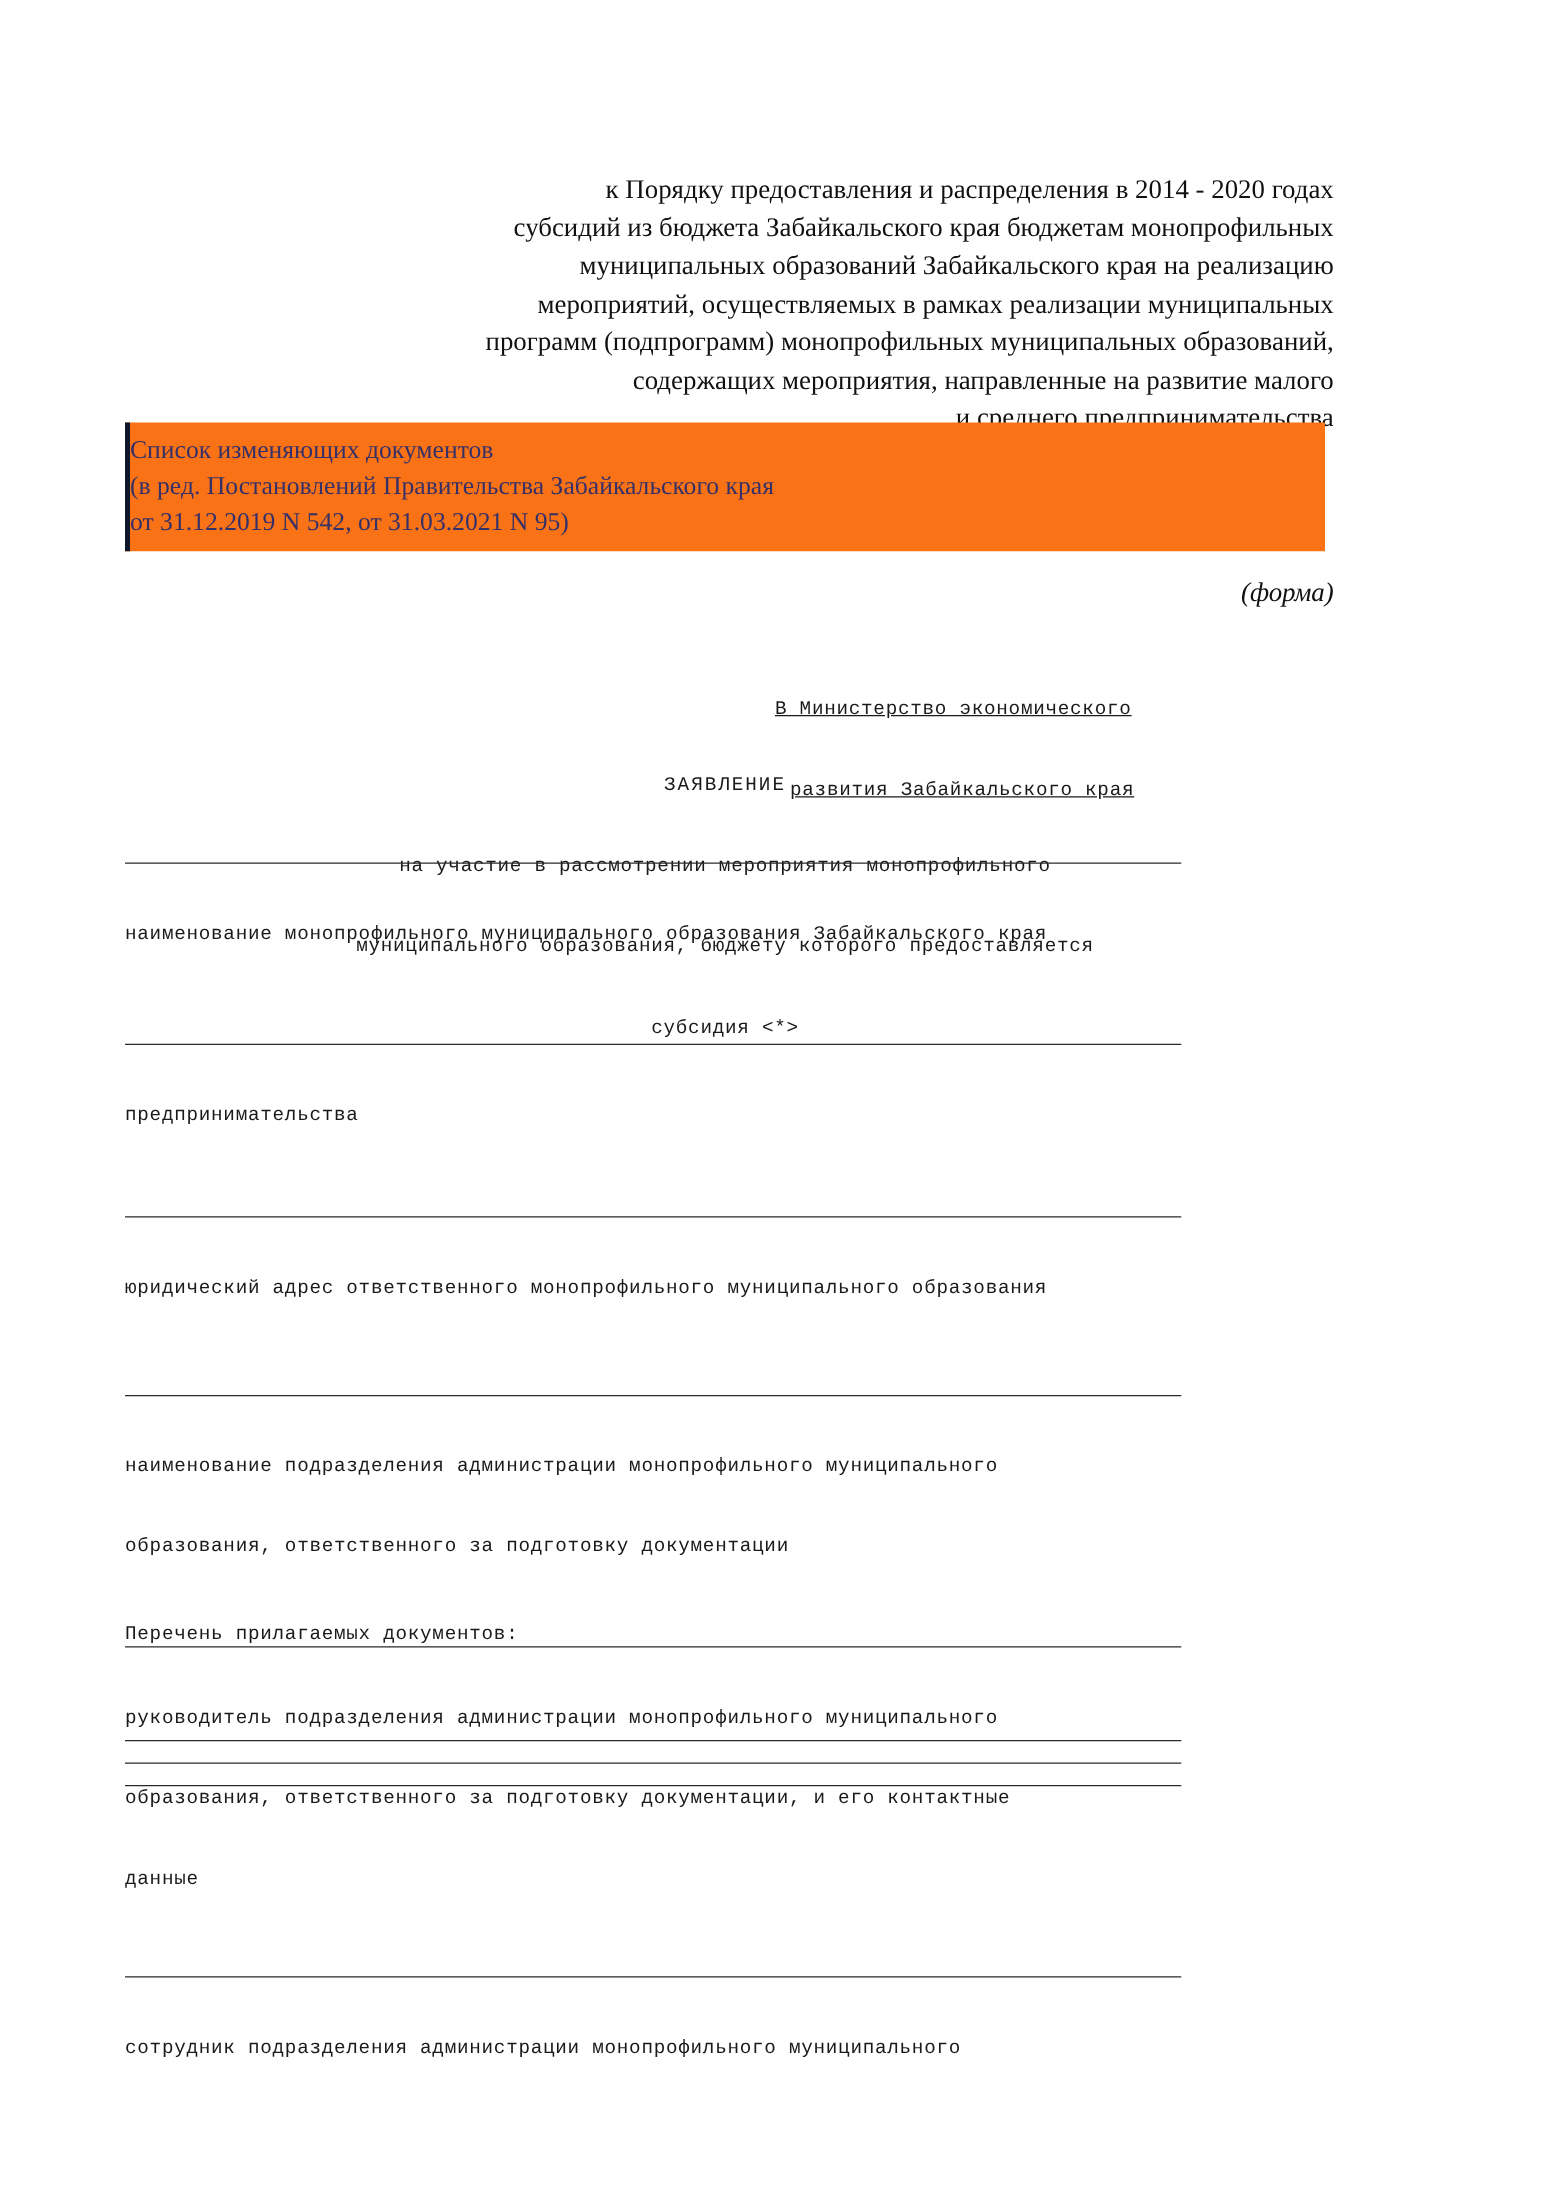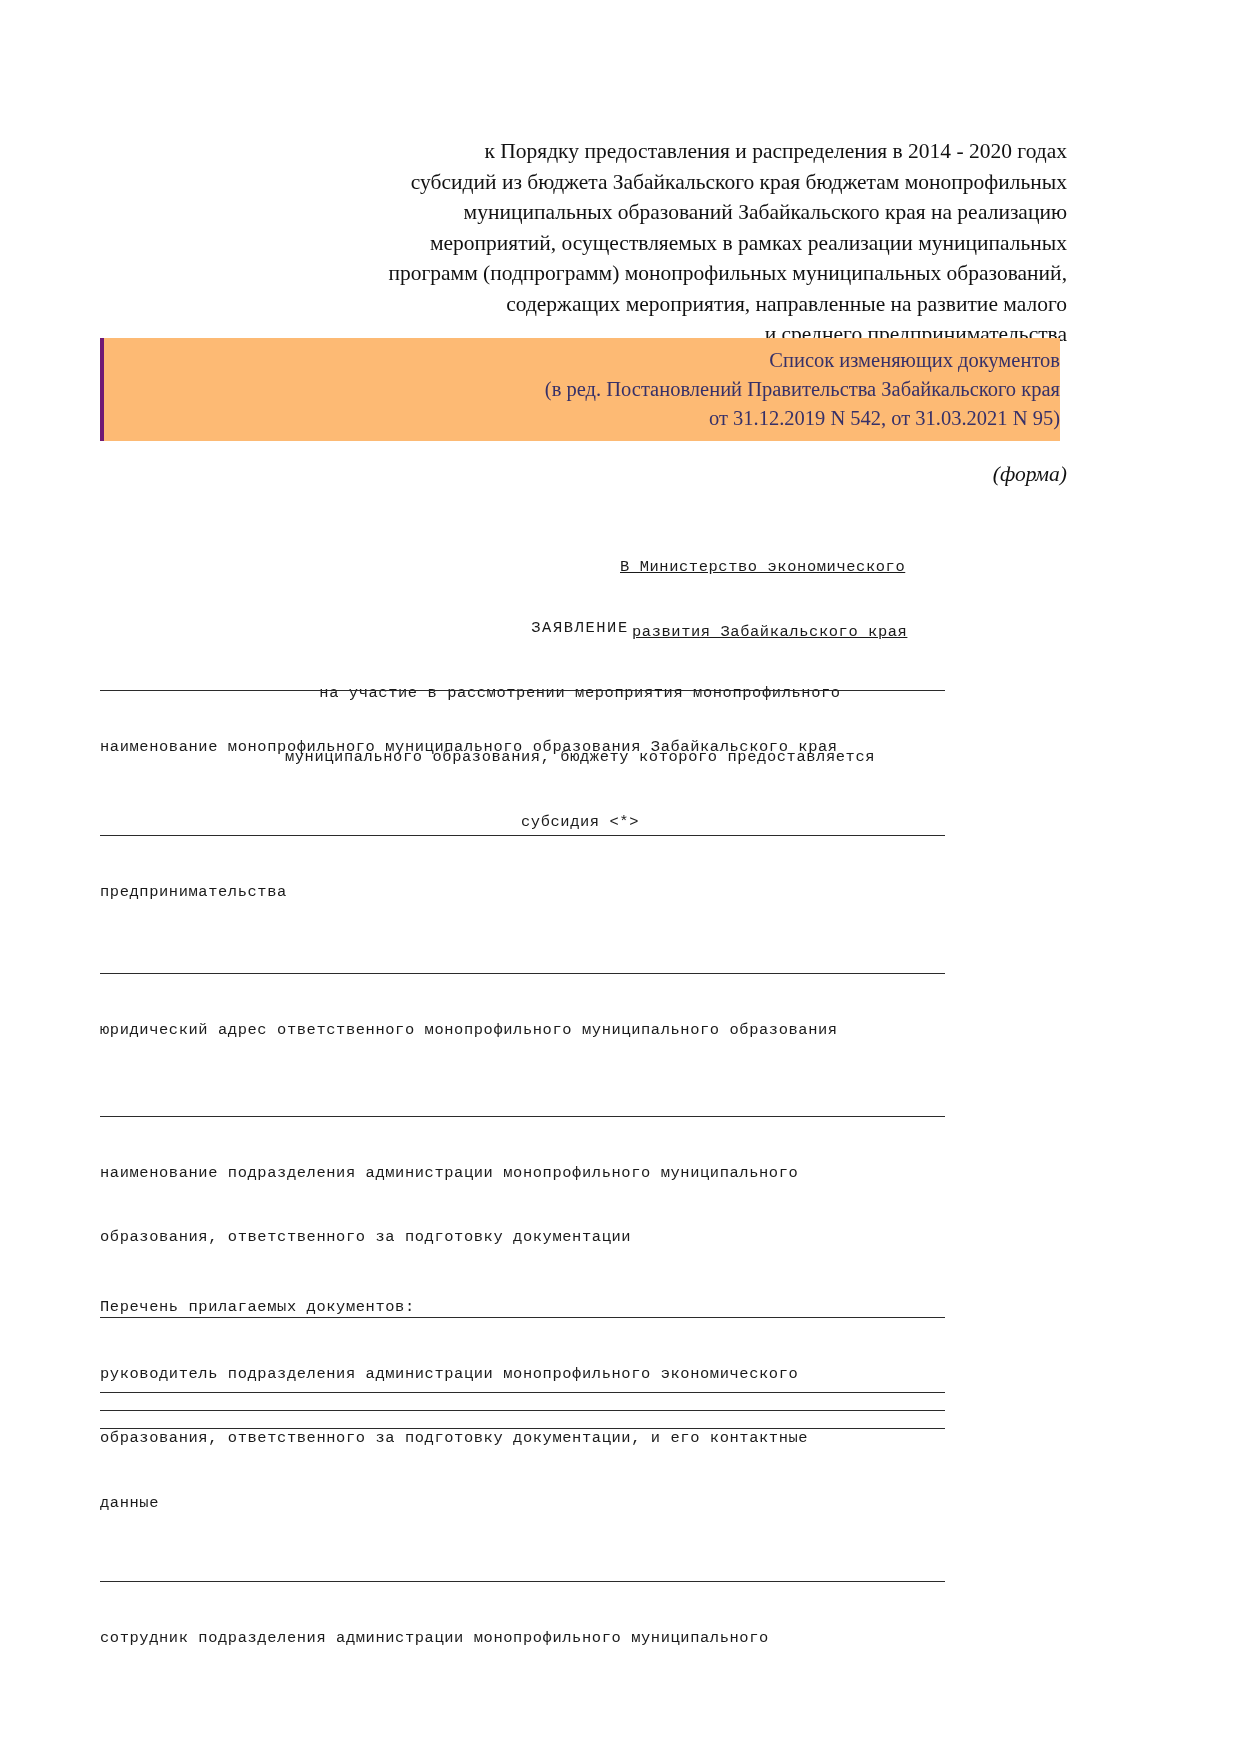--- a/index.html
+++ b/index.html
@@ -39,26 +39,26 @@
   }
   .appendix-ref .ln { display: block; white-space: nowrap; }
 
   
   .amend-box {
     position: absolute;
     top: 338px;
     left: 100px;
     width: 960px;
     height: 103px;
-    background: #fdba74;
-    border-left: 4px solid #701a75;
+    background: #f97316;
+    border-left: 4px solid #0f172a;
     box-sizing: border-box;
     display: flex;
     flex-direction: column;
-    align-items: flex-end;
+    align-items: flex-start;
     justify-content: center;
   }
   .amend-box .ln {
     display: block;
     text-align: center;
     font-family: "Liberation Serif", "DejaVu Serif", serif;
     font-size: 20.5px;
     line-height: 29px;
     color: #363068;
     white-space: nowrap;
@@ -218,21 +218,21 @@
       <div class="caption mono">
         <span class="ln">наименование подразделения администрации монопрофильного муниципального</span>
         <span class="ln">образования, ответственного за подготовку документации</span>
       </div>
     </div>
     <div class="sp-d"></div>
 
     <div class="field">
       <div class="rule"></div>
       <div class="caption mono">
-        <span class="ln">руководитель подразделения администрации монопрофильного экономического</span>
+        <span class="ln">руководитель подразделения администрации монопрофильного муниципального</span>
         <span class="ln">образования, ответственного за подготовку документации, и его контактные</span>
         <span class="ln">данные</span>
       </div>
     </div>
     <div class="sp-e"></div>
 
     <div class="field">
       <div class="rule"></div>
       <div class="caption mono">
         <span class="ln">сотрудник подразделения администрации монопрофильного муниципального</span>

